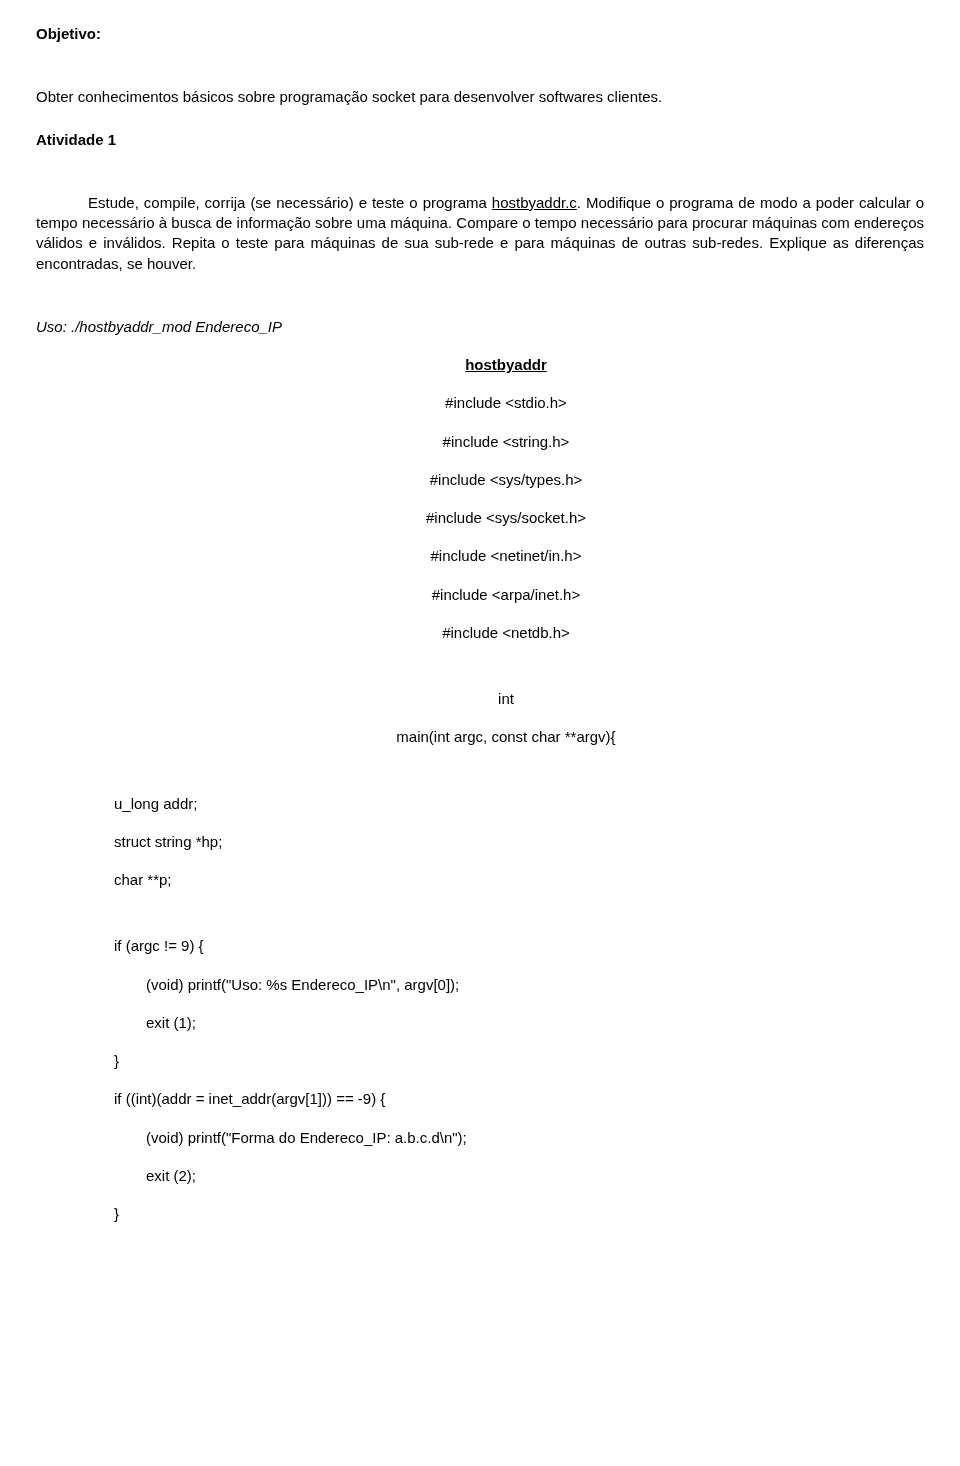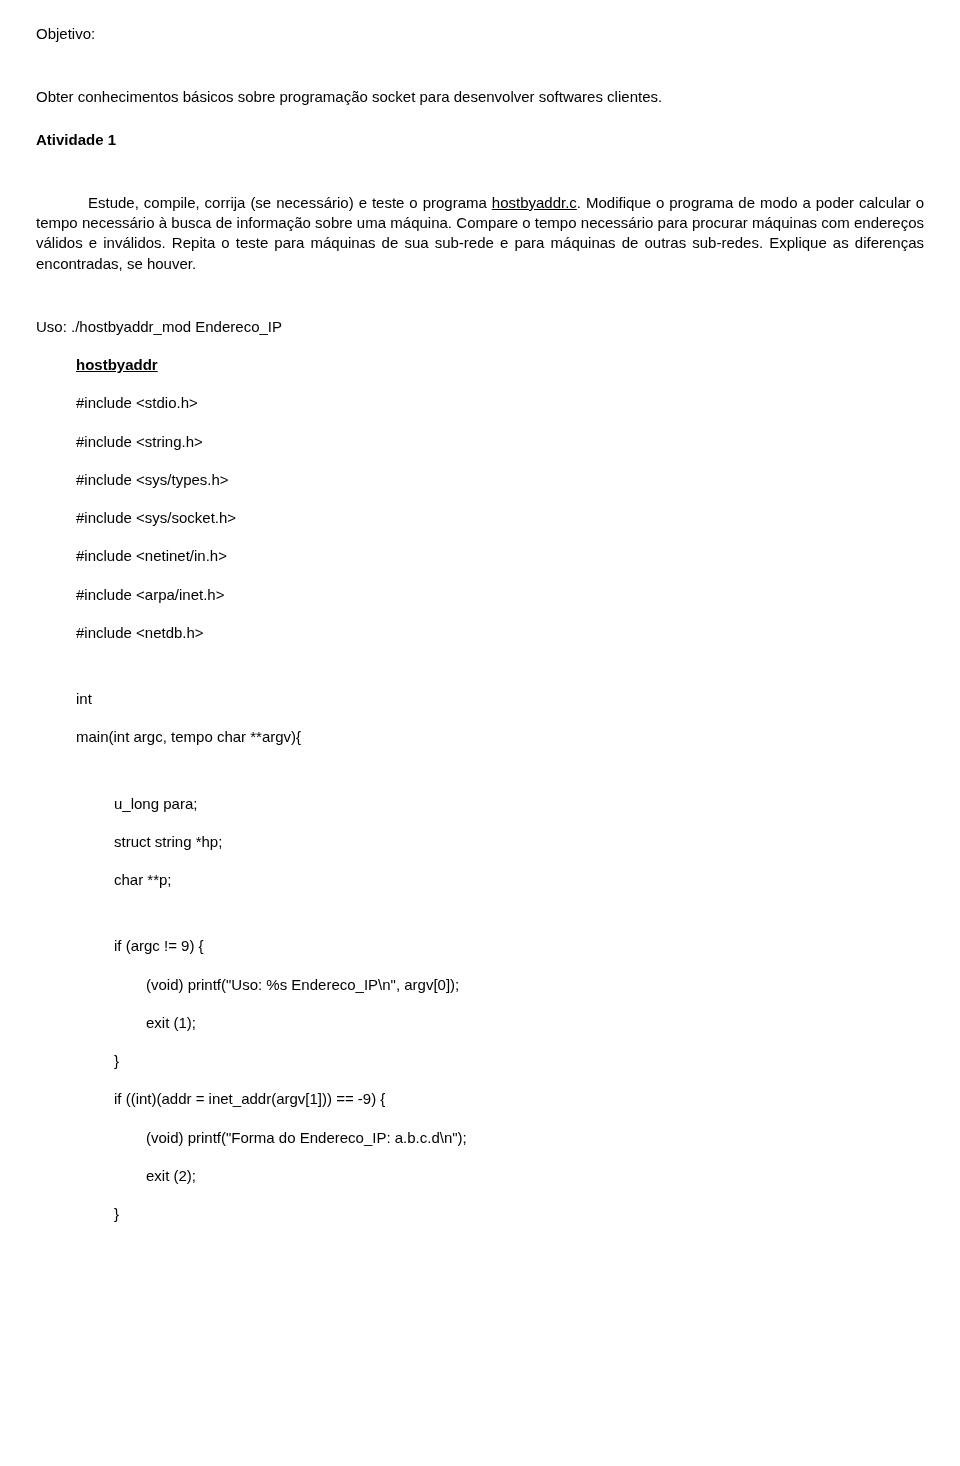--- a/index.html
+++ b/index.html
@@ -7,47 +7,49 @@
     font-size: 15px;
     color: #000;
     background: #fff;
     margin: 0;
     padding: 24px 36px;
     width: 960px;
     box-sizing: border-box;
     line-height: 1.35;
   }
   .heading {
-    font-weight: normal;
+    font-weight: bold;
     margin-bottom: 18px;
   }
   .para {
     margin-bottom: 18px;
     text-align: justify;
     margin-top: 43px;
   }
   .activity-title {
     font-weight: bold;
     margin-top: 22px;
     margin-bottom: 18px;
   }
   .underline {
     text-decoration: underline;
   }
   .italic {
+    font-style: italic;
   }
   .hostbyaddr-link {
     text-decoration: underline;
     font-weight: bold;
   }
   .code-line {
     margin-bottom: 18px;
   }
   .indent1 {
-    margin-left: 40px;
+    margin-left: 52px;
+    text-align: center;
   }
   .indent2 {
     margin-left: 78px;
   }
   .indent3 {
     margin-left: 110px;
   }
   .gap-large {
     margin-bottom: 46px;
   }
@@ -75,23 +77,23 @@
 
 <div class="indent1 code-line">#include &lt;stdio.h&gt;</div>
 <div class="indent1 code-line">#include &lt;string.h&gt;</div>
 <div class="indent1 code-line">#include &lt;sys/types.h&gt;</div>
 <div class="indent1 code-line">#include &lt;sys/socket.h&gt;</div>
 <div class="indent1 code-line">#include &lt;netinet/in.h&gt;</div>
 <div class="indent1 code-line">#include &lt;arpa/inet.h&gt;</div>
 <div class="indent1 gap-large">#include &lt;netdb.h&gt;</div>
 
 <div class="indent1 code-line">int</div>
-<div class="indent1 gap-large">main(int argc, tempo char **argv){</div>
+<div class="indent1 gap-large">main(int argc, const char **argv){</div>
 
-<div class="indent2 code-line">u_long para;</div>
+<div class="indent2 code-line">u_long addr;</div>
 <div class="indent2 code-line">struct string *hp;</div>
 <div class="indent2 gap-large">char **p;</div>
 
 <div class="indent2 code-line">if (argc != 9) {</div>
 <div class="indent3 code-line">(void) printf("Uso: %s Endereco_IP\n", argv[0]);</div>
 <div class="indent3 code-line">exit (1);</div>
 <div class="indent2 code-line">}</div>
 
 <div class="indent2 code-line">if ((int)(addr = inet_addr(argv[1])) == -9) {</div>
 <div class="indent3 code-line">(void) printf("Forma do Endereco_IP: a.b.c.d\n");</div>

